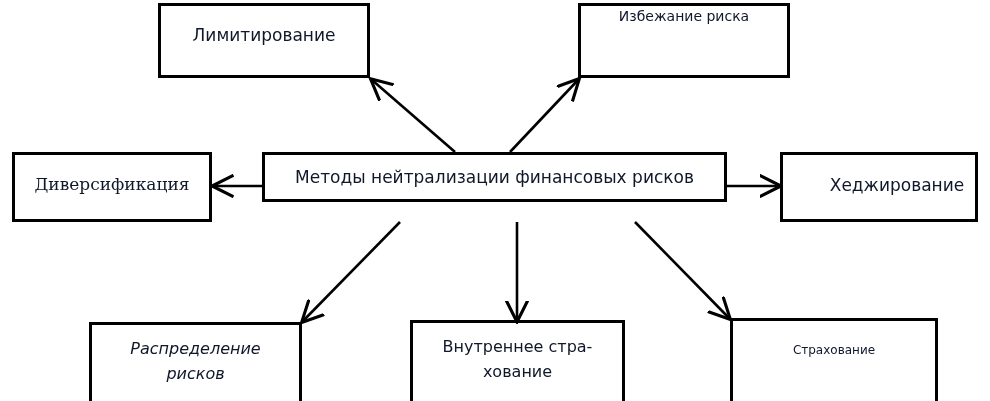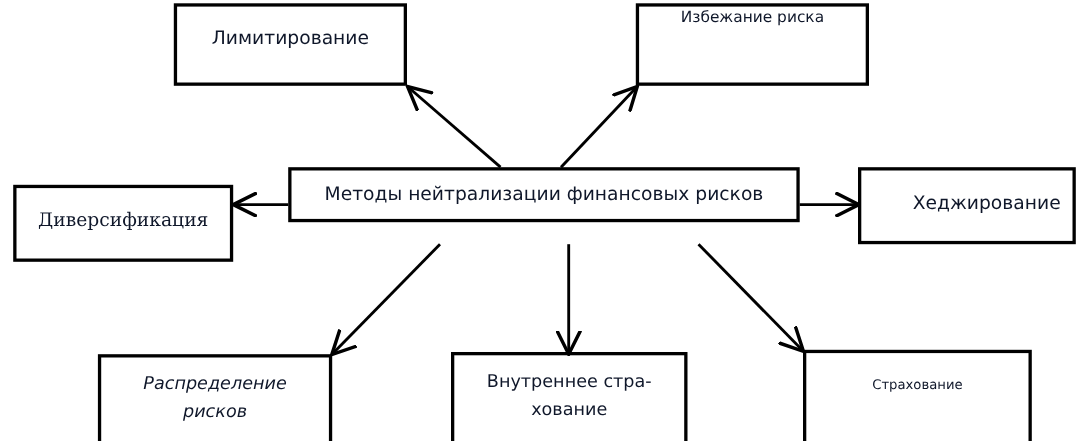--- a/index.html
+++ b/index.html
@@ -42,21 +42,21 @@
   }
   
   #node-center { left: 262px; top: 152px; width: 465px; height: 50px; }
   #node-center .label { font-size: 17px; }
   
   #node-limit { left: 158px; top: 3px; width: 212px; height: 75px; align-items: flex-start; }
   #node-limit .label { font-size: 17px; margin-top: 16px; }
   #node-avoid { left: 578px; top: 3px; width: 212px; height: 75px; align-items: flex-start; }
   #node-avoid .label { font-size: 14px; margin-top: 0; }
   
-  #node-diversify { left: 12px; top: 168px; width: 200px; height: 70px; text-align: right; }
+  #node-diversify { left: 12px; top: 152px; width: 200px; height: 70px; text-align: right; }
   #node-diversify .label {
     font-family: "DejaVu Serif", serif;
     font-size: 17px;
     margin-top: -6px;
   }
   #node-hedge { left: 780px; top: 152px; width: 198px; height: 70px; padding-left: 36px; }
   #node-hedge .label { font-size: 17px; margin-top: -4px; }
   
   #node-distribute { left: 89px; top: 322px; width: 213px; height: 88px; align-items: flex-start; }
   #node-distribute .label { font-size: 16px; margin-top: 12px; font-style: italic; }

